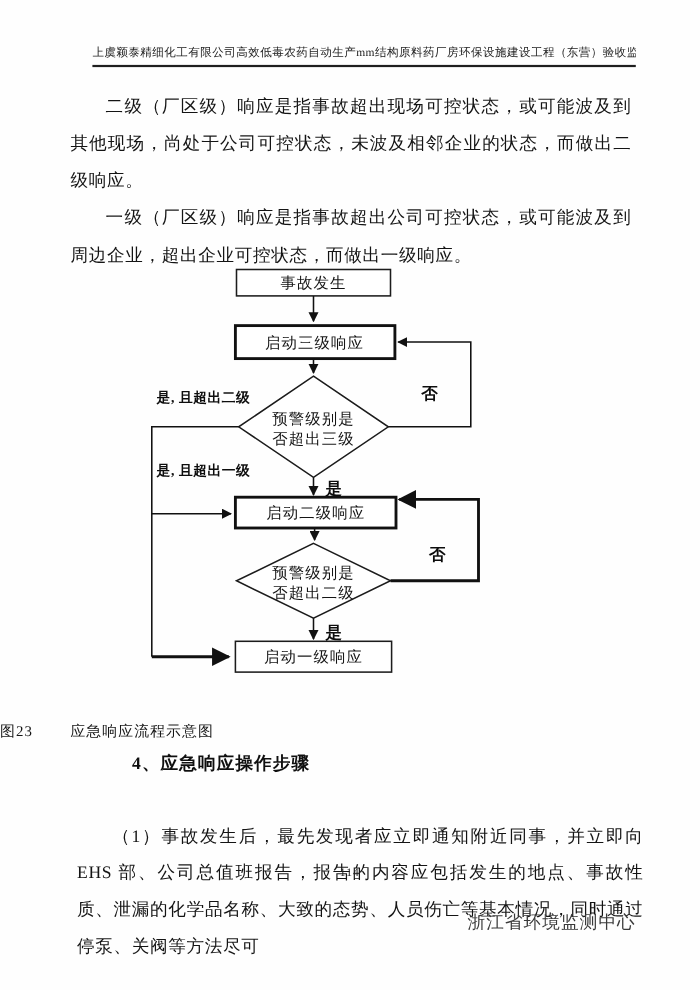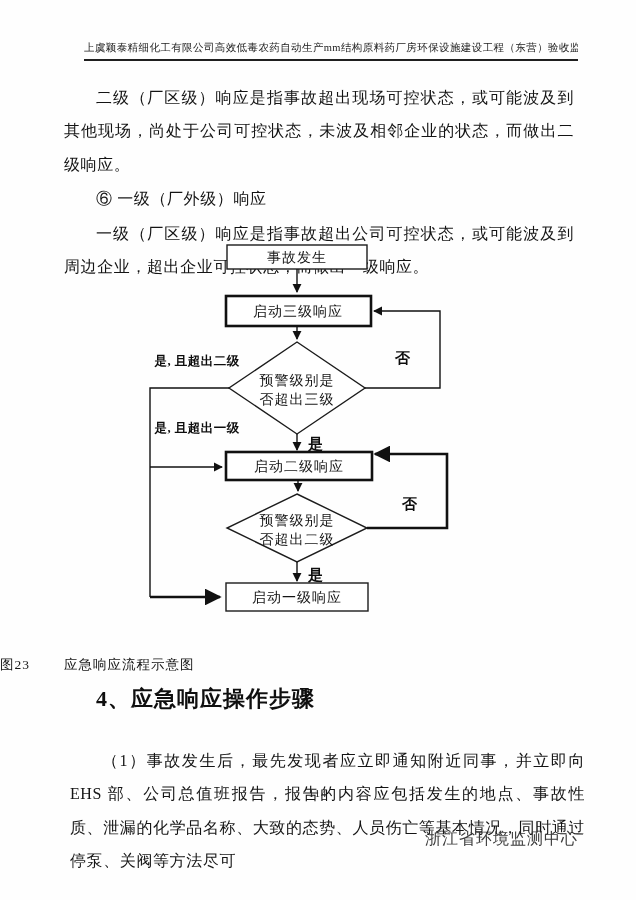--- a/index.html
+++ b/index.html
@@ -26,37 +26,37 @@
   
   .textblock{
     position:absolute;left:63px;top:80px;width:512px;
     font-size:16px;line-height:33.4px;
     text-align:justify;letter-spacing:0.6px;
     color:#141414;
   }
   .textblock p{margin:1px;text-indent:2em;}
 
   
-  .flowchart{position:absolute;left:12px;top:240px;width:513px;height:390px;}
+  .flowchart{position:absolute;left:0;top:240px;width:513px;height:390px;}
   .flowchart svg{display:block;}
   .fc-node-text{font-family:"Liberation Serif","DejaVu Serif",serif;font-size:14px;fill:#141414;letter-spacing:1px;}
   .fc-label{font-family:"Liberation Serif","DejaVu Serif",serif;font-size:15px;font-weight:bold;fill:#0d0d0d;}
   .fc-label-sm{font-family:"Liberation Serif","DejaVu Serif",serif;font-size:12.5px;font-weight:bold;fill:#0d0d0d;letter-spacing:0.5px;}
 
   
   .caption{
     position:absolute;left:0;top:656px;width:636px;
     text-align:left;font-size:13.5px;letter-spacing:1px;color:#141414;
   }
   .caption .gap{display:inline-block;width:34px;}
 
   
   .section-heading{
-    position:absolute;left:96px;top:684px;
-    font-size:22px;font-weight:bold;letter-spacing:1px;color:#0f0f0f;
+    position:absolute;left:120px;top:684px;
+    font-size:16px;font-weight:bold;letter-spacing:1px;color:#0f0f0f;
   }
 
   
   .textblock-bottom{
     position:absolute;left:70px;top:712px;width:515px;
     font-size:16px;line-height:33.4px;
     text-align:justify;letter-spacing:0.6px;color:#141414;margin-top:32px;
   }
   .textblock-bottom p{margin:0;text-indent:2em;}
 
@@ -72,21 +72,20 @@
 </style>
 </head>
 <body>
 
 <div class="page">
 
   <div class="header">上虞颖泰精细化工有限公司高效低毒农药自动生产mm结构原料药厂房环保设施建设工程（东营）验收监测报告（修订版）</div>
 
   <div class="textblock">
     <p>二级（厂区级）响应是指事故超出现场可控状态，或可能波及到其他现场，尚处于公司可控状态，未波及相邻企业的状态，而做出二级响应。</p>
-    <p>⑥ 一级（厂外级）响应</p>
     <p>一级（厂区级）响应是指事故超出公司可控状态，或可能波及到周边企业，超出企业可控状态，而做出一级响应。</p>
   </div>
 
   <div class="flowchart">
     <svg width="636" height="390" viewBox="0 0 636 390" xmlns="http://www.w3.org/2000/svg">
       <defs>
         <marker id="arrow" viewBox="0 0 10 10" refX="9" refY="5" markerWidth="6.5" markerHeight="6.5" orient="auto-start-reverse">
           <path d="M0,0 L10,5 L0,10 z" fill="#111"></path>
         </marker>
       </defs>

